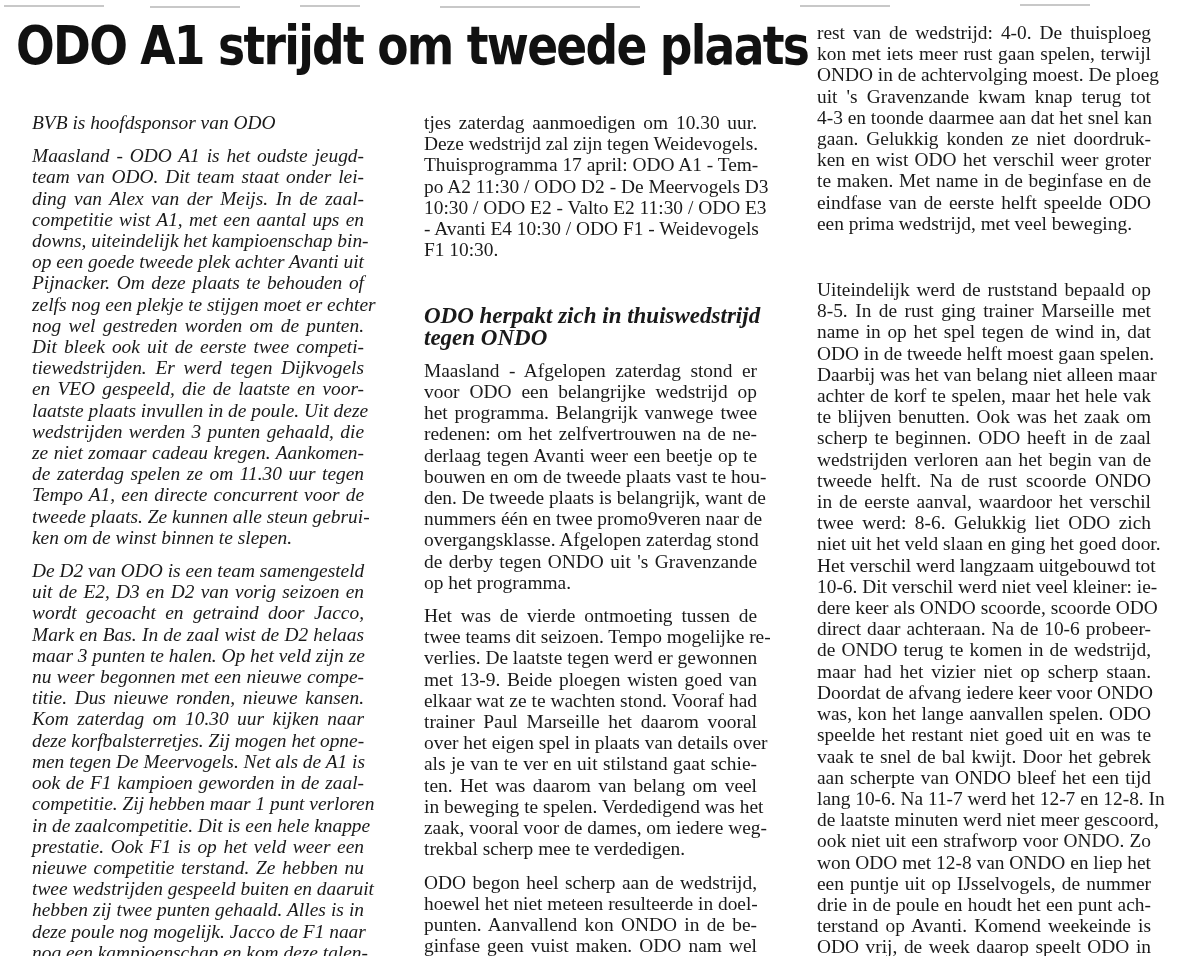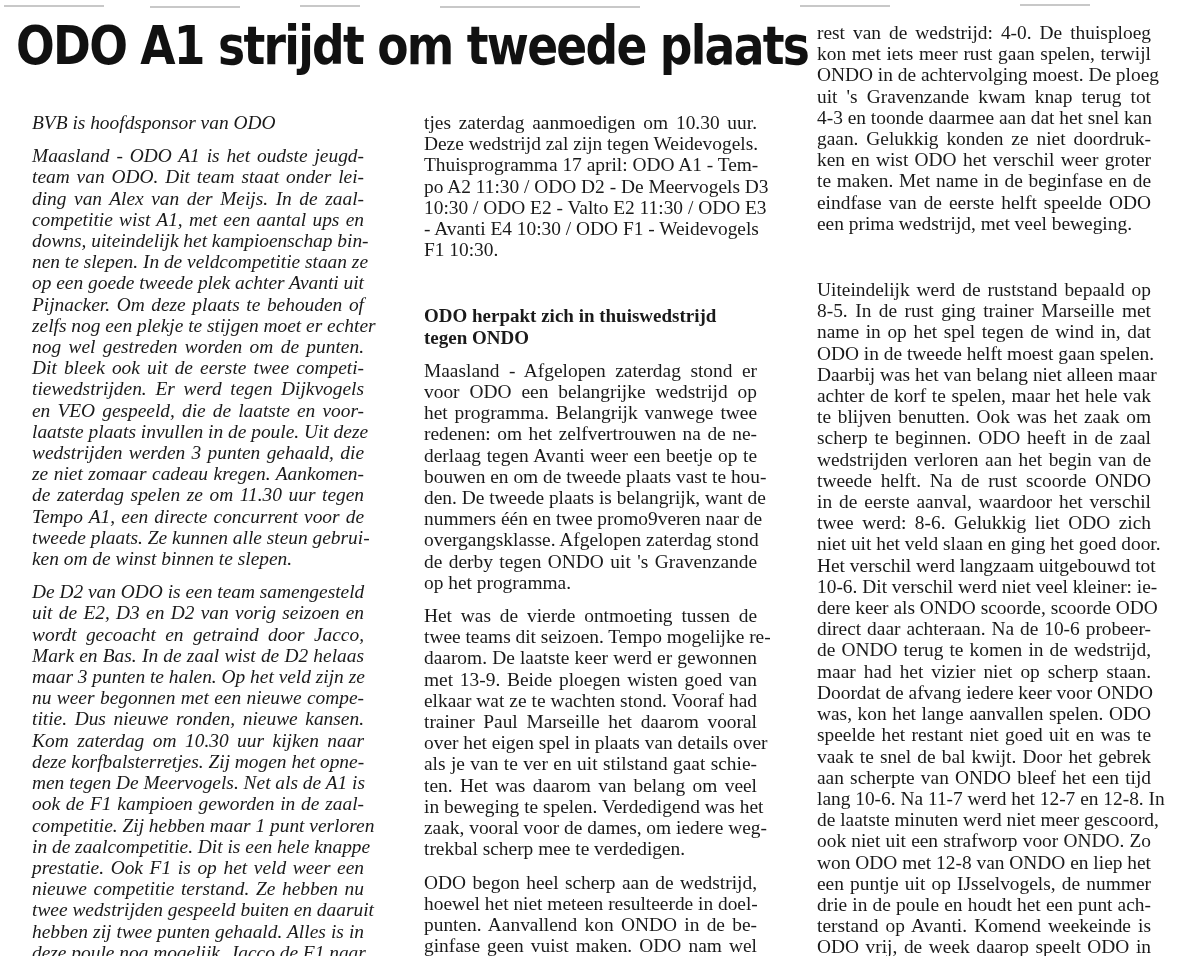--- a/index.html
+++ b/index.html
@@ -11,21 +11,21 @@
     font-size: 53px; letter-spacing: -2px; line-height: 64px; color: #111;
     transform: scaleX(0.86); transform-origin: left top; white-space: nowrap;
   }
   .col {
     position: absolute; font-family: "Liberation Serif", serif;
     font-size: 19.4px; line-height: 21.2px; color: #1a1a1a;
   }
   .col p, .col h2 { margin: 12px; }
   .line { display: block; white-space: nowrap; text-align: justify; text-align-last: justify; }
   .line.last { text-align-last: left; }
-  .subhead { font-weight: bold; font-size: 19px; line-height: 21.2px; }
+  .subhead { font-weight: bold; font-size: 23px; line-height: 21.2px; font-style: italic; }
   .gap { height: 21px; }
   #col1 { left: 20px; top: 100px; width: 356px; font-style: italic; }
   #col2 { left: 412px; top: 100px; width: 357px; }
   #col3 { left: 805px; top: 10px; width: 358px; }
 </style>
 </head>
 <body>
 
 <div class="scanline" style="left:4px;width:100px;"></div>
 <div class="scanline" style="left:150px;width:90px;top:6px;"></div>
@@ -39,21 +39,20 @@
 <div class="col" id="col1">
     <p class="para">
       <span class="line last">BVB is hoofdsponsor van ODO</span>
     </p>
     <p class="para">
       <span class="line">Maasland - ODO A1 is het oudste jeugd-</span>
       <span class="line">team van  ODO. Dit team staat onder lei-</span>
       <span class="line">ding van Alex van der Meijs. In de zaal-</span>
       <span class="line">competitie wist A1, met een aantal ups en</span>
       <span class="line">downs, uiteindelijk het kampioenschap bin-</span>
-      <span class="line">nen te slepen. In de veldcompetitie staan ze</span>
       <span class="line">op een goede tweede plek achter Avanti uit</span>
       <span class="line">Pijnacker. Om deze plaats te behouden of</span>
       <span class="line">zelfs nog een plekje te stijgen moet er echter</span>
       <span class="line">nog wel gestreden worden om de punten.</span>
       <span class="line">Dit bleek ook uit de eerste twee competi-</span>
       <span class="line">tiewedstrijden. Er werd tegen Dijkvogels</span>
       <span class="line">en VEO gespeeld, die de laatste en voor-</span>
       <span class="line">laatste plaats invullen in de poule. Uit deze</span>
       <span class="line">wedstrijden werden 3 punten gehaald, die</span>
       <span class="line">ze niet zomaar cadeau kregen. Aankomen-</span>
@@ -108,21 +107,21 @@
       <span class="line">bouwen en om de tweede plaats vast te hou-</span>
       <span class="line">den. De tweede plaats is belangrijk, want de</span>
       <span class="line">nummers één en twee promo9veren naar de</span>
       <span class="line">overgangsklasse. Afgelopen zaterdag stond</span>
       <span class="line">de derby tegen ONDO uit 's Gravenzande</span>
       <span class="line last">op het programma.</span>
     </p>
     <p class="para">
       <span class="line">Het was de vierde ontmoeting tussen de</span>
       <span class="line">twee teams dit seizoen. Tempo mogelijke re-</span>
-      <span class="line">daarom. De laatste keer werd er gewonnen</span>
+      <span class="line">verlies. De laatste tegen werd er gewonnen</span>
       <span class="line">met 13-9. Beide ploegen wisten goed van</span>
       <span class="line">elkaar wat ze te wachten stond. Vooraf had</span>
       <span class="line">trainer Paul Marseille het daarom vooral</span>
       <span class="line">over het eigen spel in plaats van details over</span>
       <span class="line">als je van te ver en uit stilstand gaat schie-</span>
       <span class="line">ten. Het was daarom van belang om veel</span>
       <span class="line">in beweging te spelen. Verdedigend was het</span>
       <span class="line">zaak, vooral voor de dames, om iedere weg-</span>
       <span class="line last">trekbal scherp mee te verdedigen.</span>
     </p>

